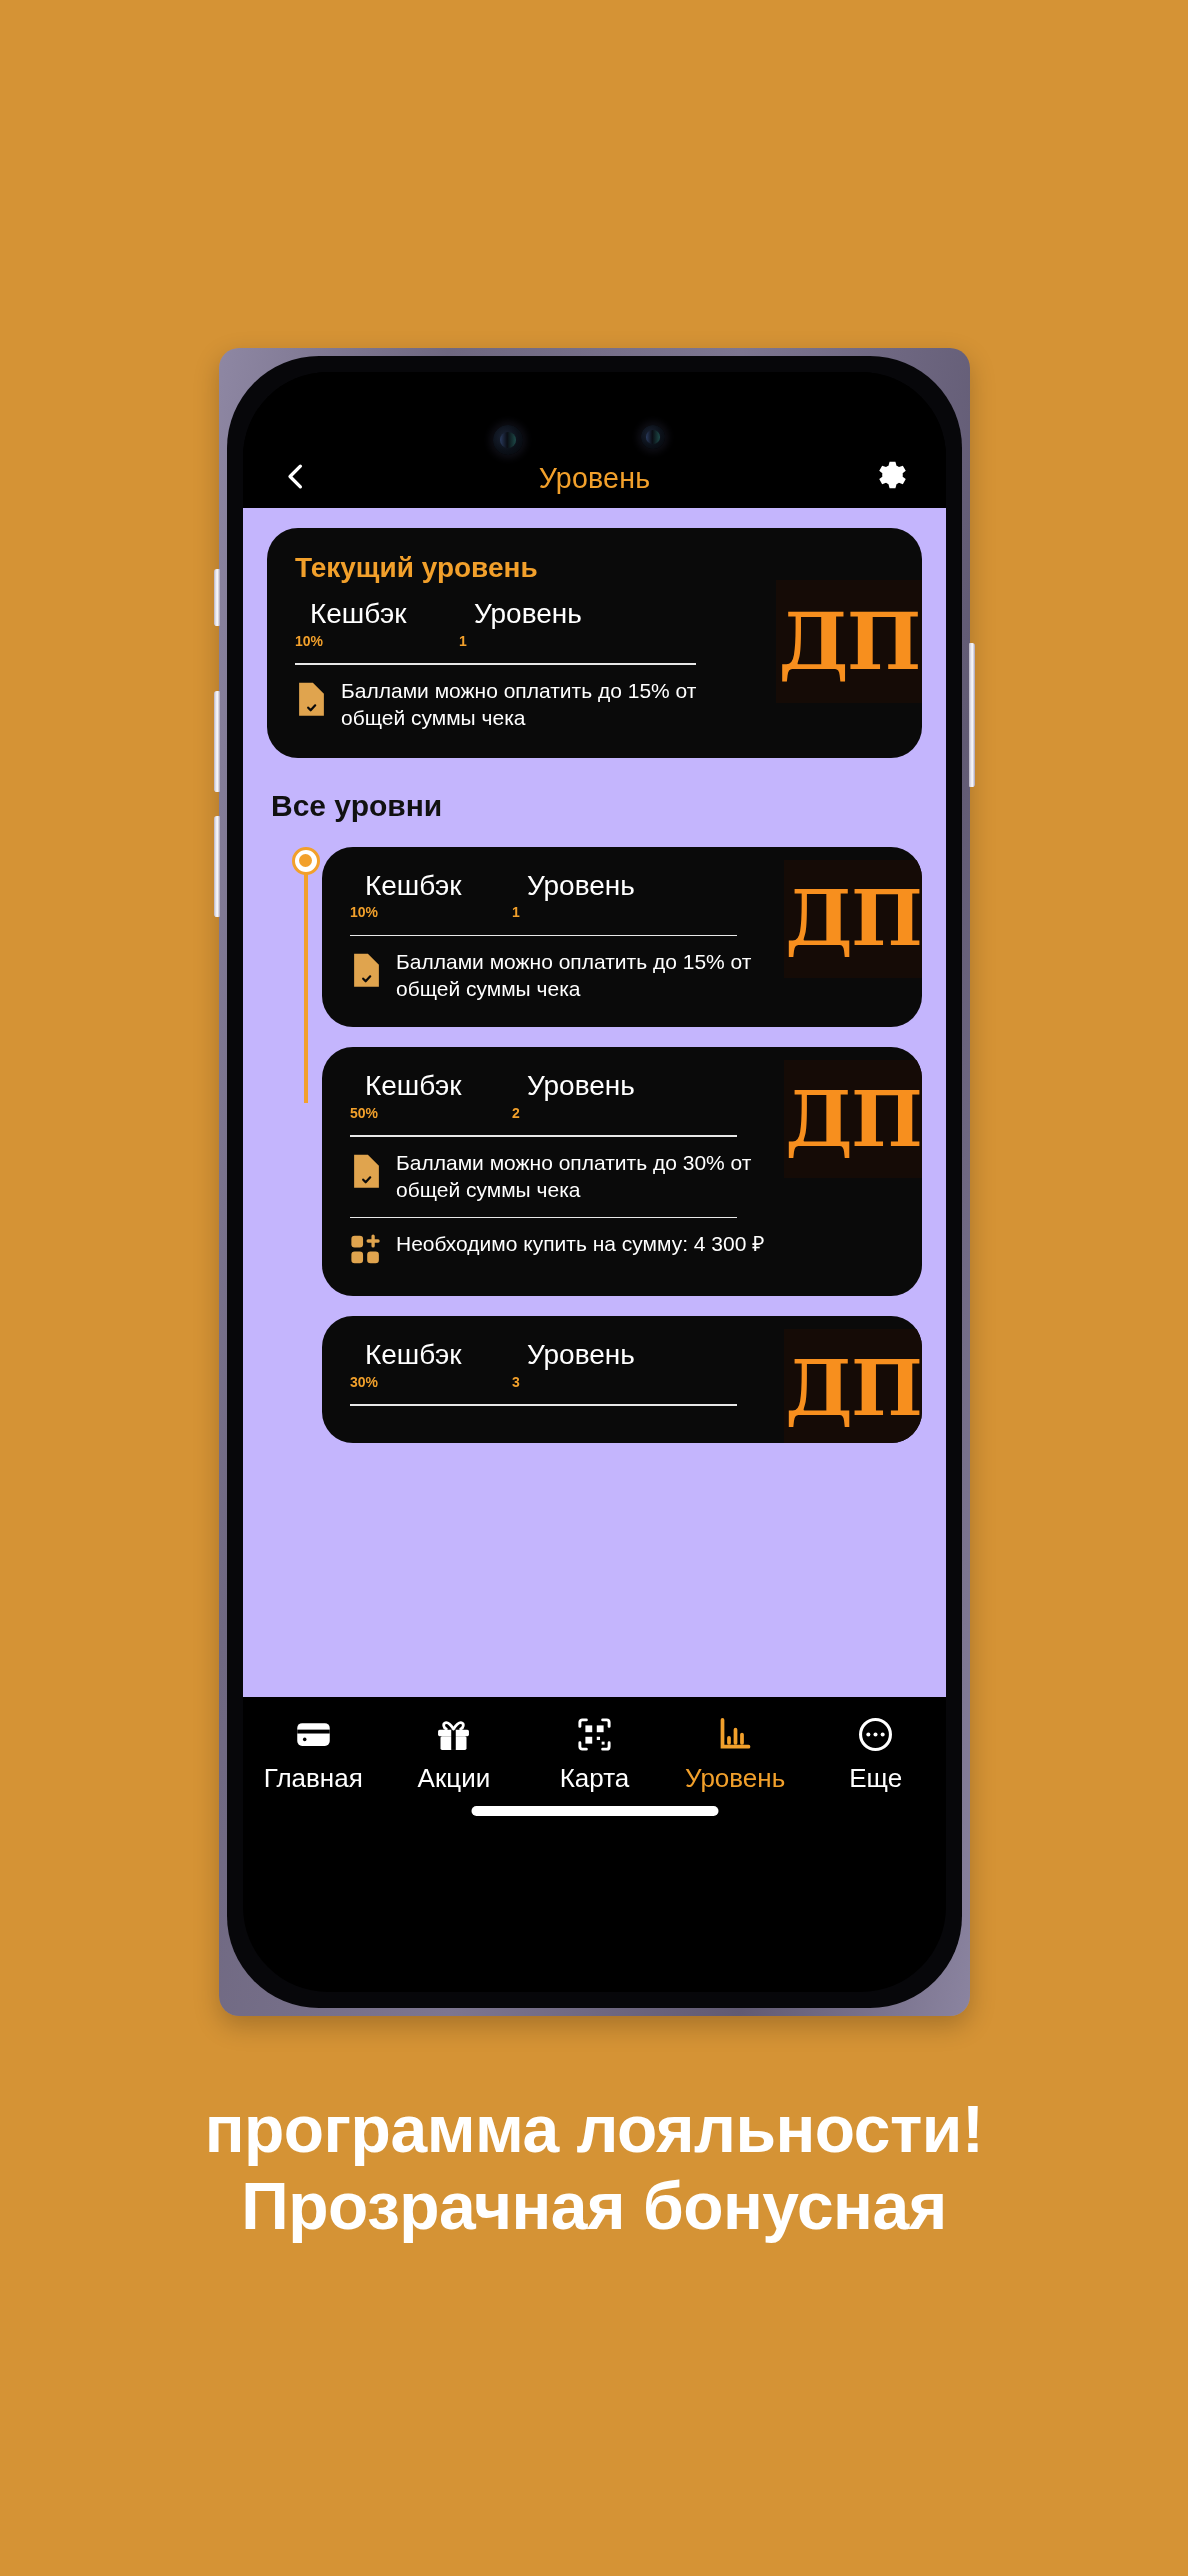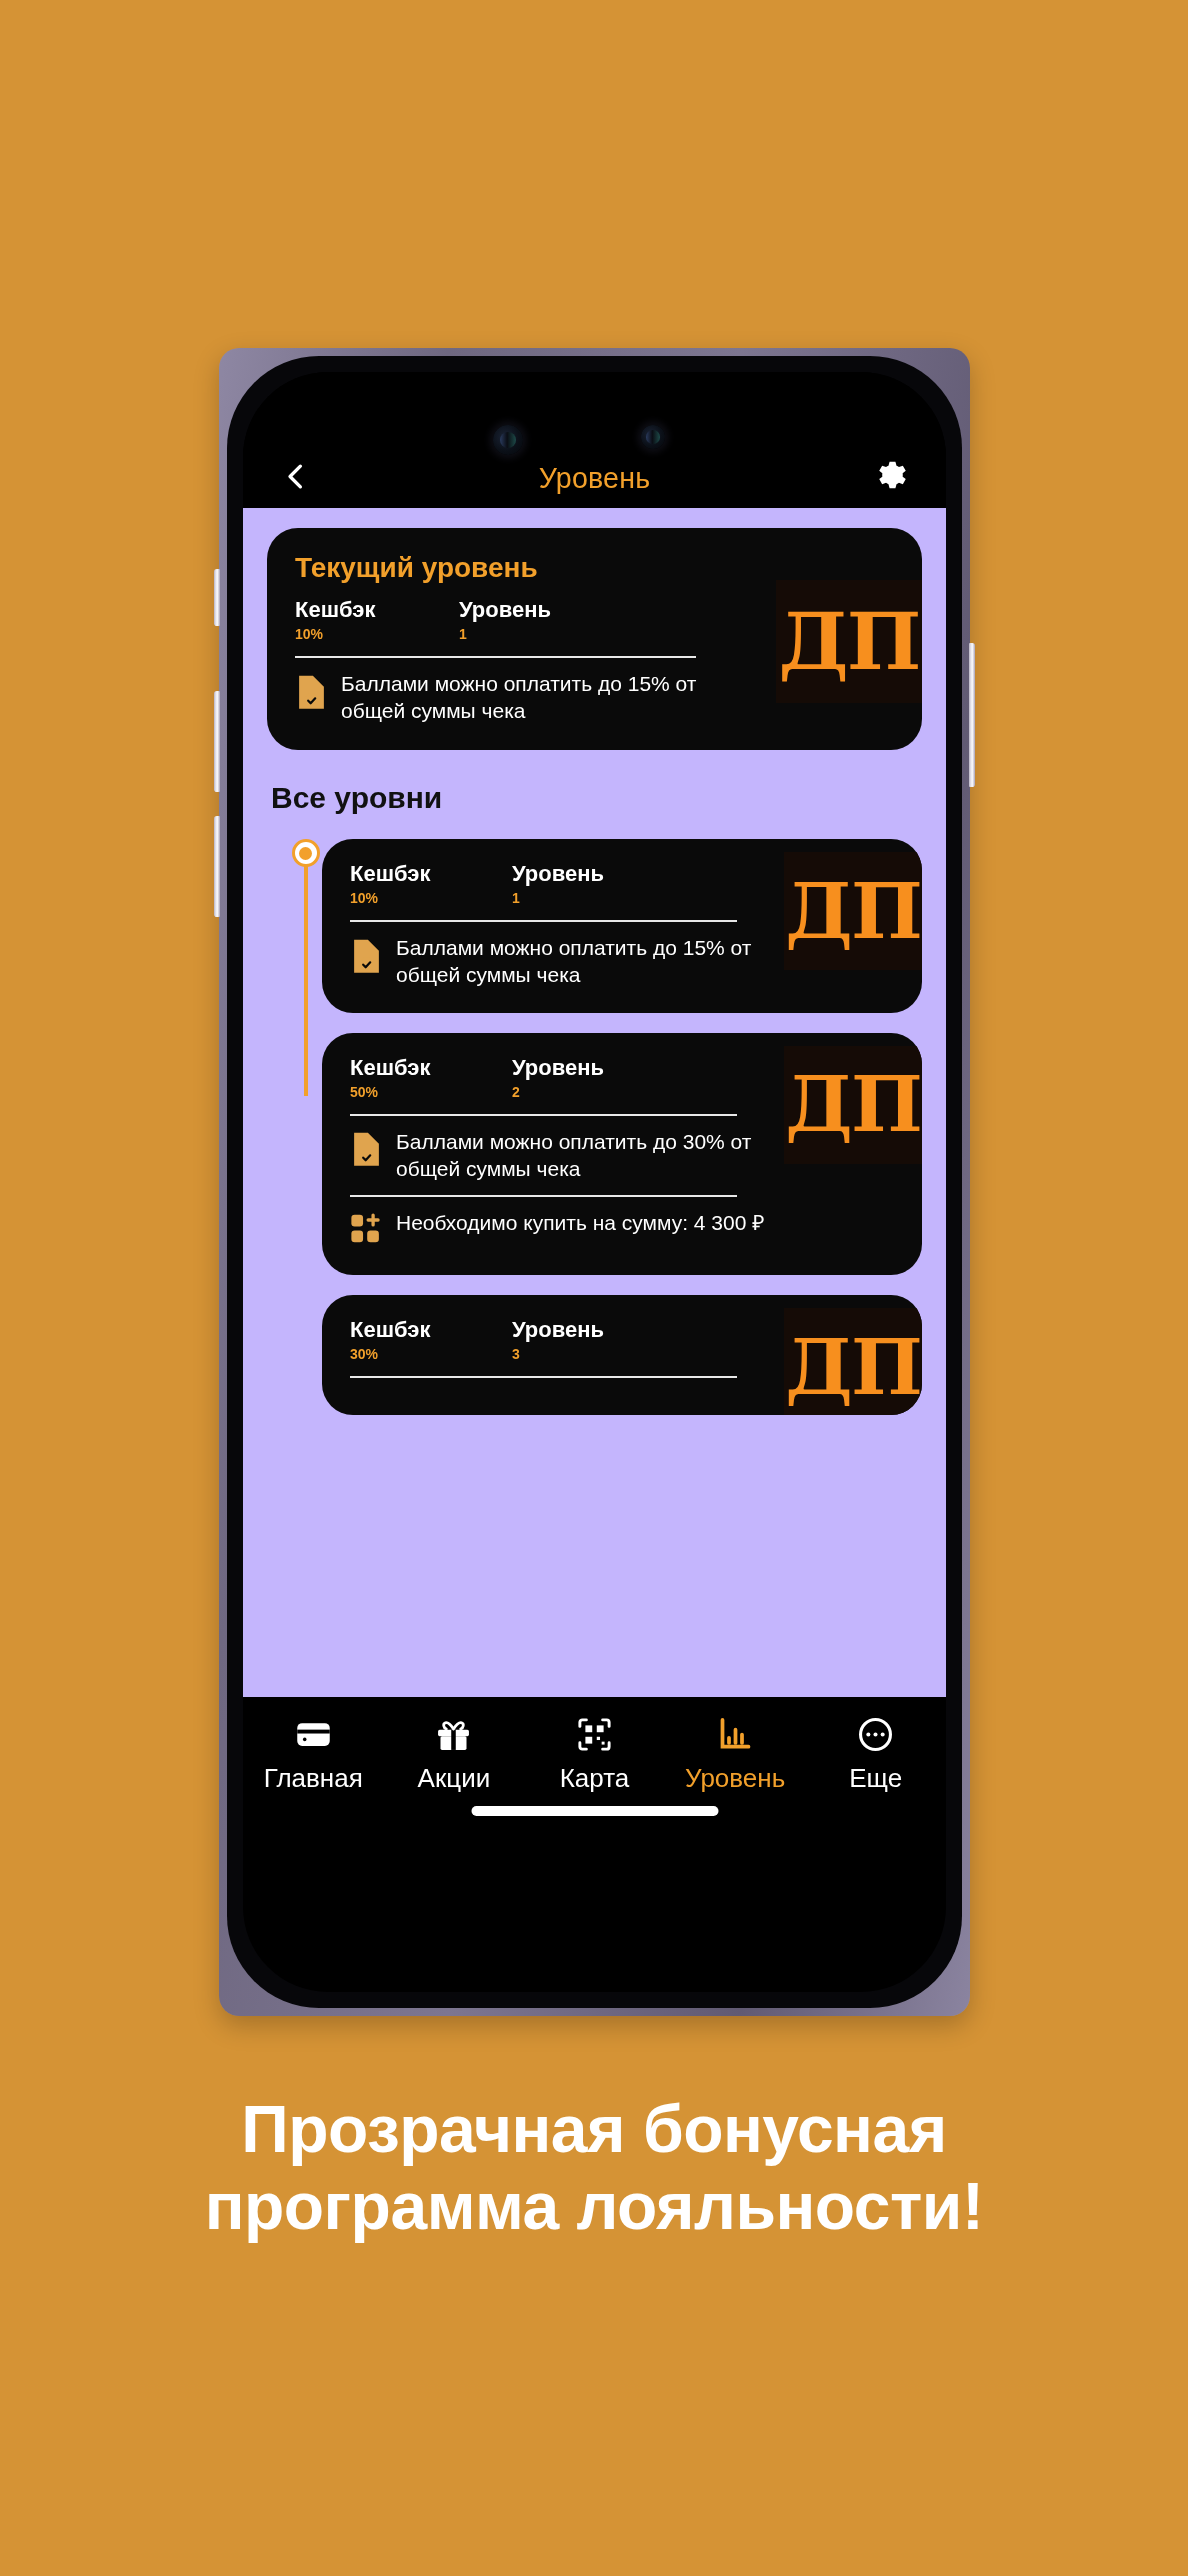--- a/index.html
+++ b/index.html
@@ -147,23 +147,24 @@
 
   .stats-row {
     display: flex;
     position: relative;
     z-index: 2;
   }
   .stat { }
   .stat.cashback { width: 164px; }
   .stat-label {
     color: #ffffff;
-    font-size: 22px;
+    font-size: 28px;
     line-height: 1.18;
-    font-weight: 700;
+    font-weight: 400;
+    margin-left: 15px;
   }
   .stat-value {
     color: #f2a02b;
     font-size: 14px;
     font-weight: bold;
     line-height: 1.3;
     margin-top: 1.8px;
   }
 
   .divider {
@@ -552,16 +553,16 @@
 
           <div class="home-indicator"></div>
         </div>
 
       </div>
     </div>
   </div>
 </div>
 
 <div class="caption">
+  <div>программа лояльности!</div>
   <div>Прозрачная бонусная</div>
-  <div>программа лояльности!</div>
 </div>
 
 
 </body></html>

